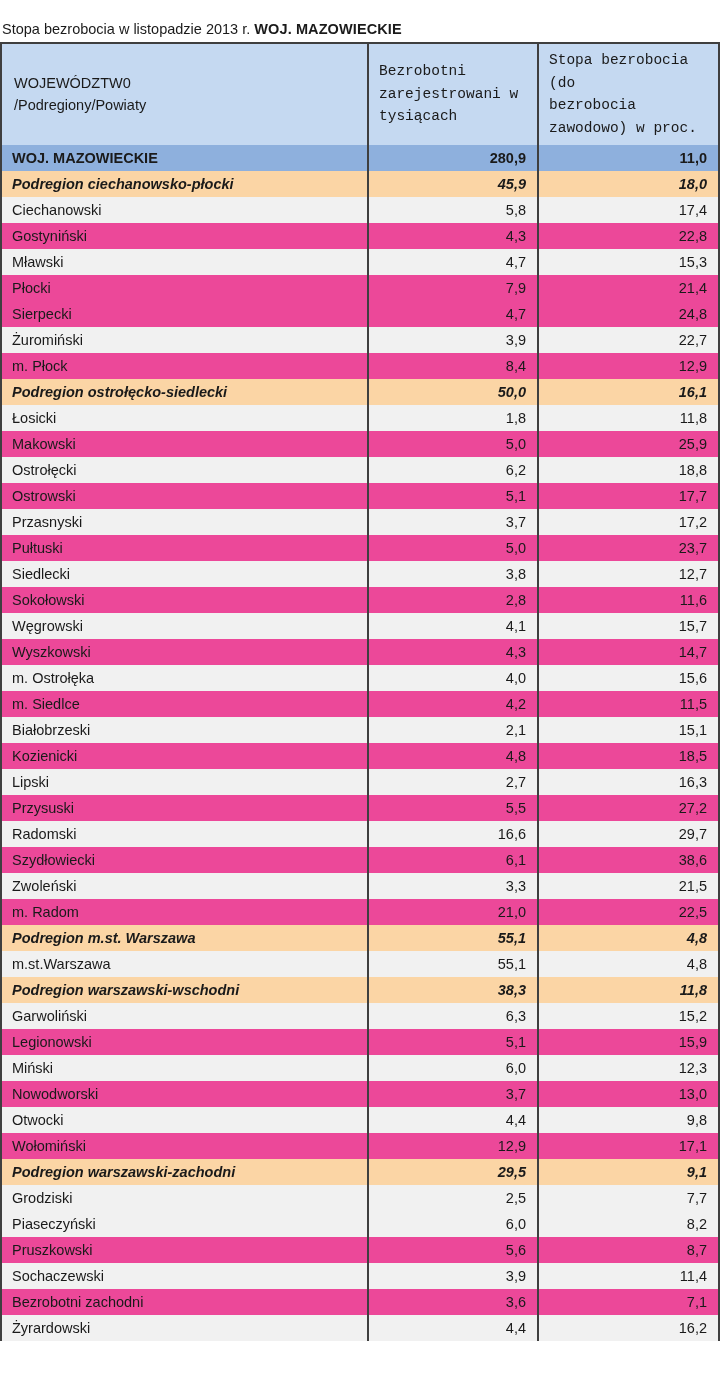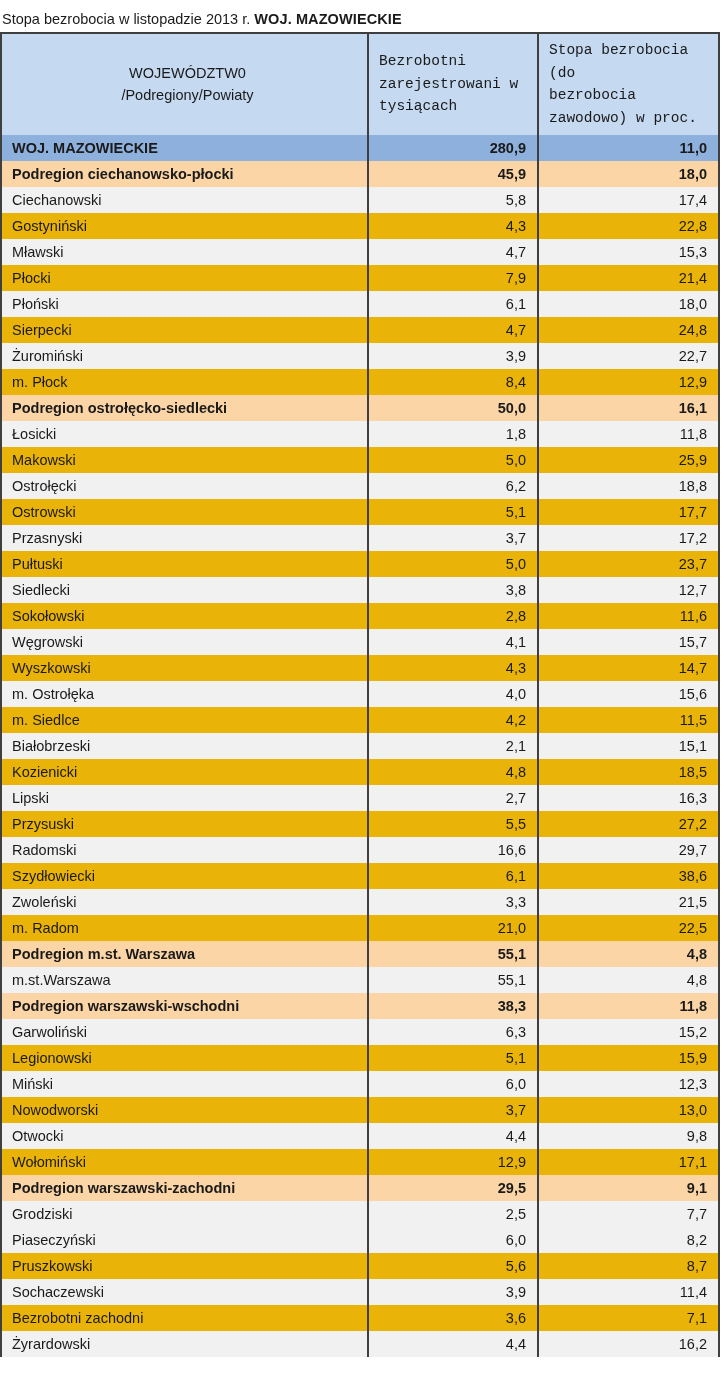--- a/index.html
+++ b/index.html
@@ -20,21 +20,21 @@
     position: relative;
     width: 724px;
     height: 1385px;
     overflow: hidden;
   }
 
   
   .title {
     font-size: 14.5px;
     line-height: 22px;
-    padding: 8px 0 2px 2px;
+    padding: 18px 0 2px 2px;
     white-space: nowrap;
     color: #1a1a1a;
   }
   .title .t-main { font-weight: 400; }
   .title .t-bold { font-weight: 700; letter-spacing: 0.1px; }
 
   
   .tbl-wrap {
     border-top: 2px solid #3f3f3f;
     border-left: 2px solid #3f3f3f;
@@ -59,21 +59,21 @@
     font-size: 14.5px;
     line-height: 22.5px;
     color: #1a1a1a;
     vertical-align: middle;
     padding: 5px 6px 6px 6px;
     border-right: 2px solid #3f3f3f;
     height: 64px;
     box-sizing: border-box;
   }
   thead th.th-name {
-    text-align: center;
+    text-align: left;
     padding-left: 12px;
   }
   thead th.th-num {
     text-align: left;
     padding-left: 10px;
     padding-right: 4px;
     font-family: Liberation Mono, monospace;
   }
   thead th:last-child { border-right: none; }
   .th-line { display: block; }
@@ -96,23 +96,24 @@
 
   
   tr.r-voiv td {
     background: #8eb0dd;
     font-weight: 700;
     color: #1a1a1a;
   }
   tr.r-sub td {
     background: #fbd5a5;
     font-weight: 700;
-    color: #1a1a1a;
-  }
-  tr.r-even td { background: #eab308; }
+    font-style: italic;
+    color: #1a1a1a;
+  }
+  tr.r-even td { background: #ec4899; }
   tr.r-odd  td { background: #f1f1f1; }
 
   
   tbody tr td { border-bottom: 0 none; }
 </style>
 </head>
 <body>
 
 <div class="page">
 
@@ -169,25 +170,20 @@
           <tr class="r-odd">
             <td class="c1">Mławski</td>
             <td class="c2">4,7</td>
             <td class="c3">15,3</td>
           </tr>
           <tr class="r-even">
             <td class="c1">Płocki</td>
             <td class="c2">7,9</td>
             <td class="c3">21,4</td>
           </tr>
-          <tr class="r-odd">
-            <td class="c1">Płoński</td>
-            <td class="c2">6,1</td>
-            <td class="c3">18,0</td>
-          </tr>
           <tr class="r-even">
             <td class="c1">Sierpecki</td>
             <td class="c2">4,7</td>
             <td class="c3">24,8</td>
           </tr>
           <tr class="r-odd">
             <td class="c1">Żuromiński</td>
             <td class="c2">3,9</td>
             <td class="c3">22,7</td>
           </tr>

